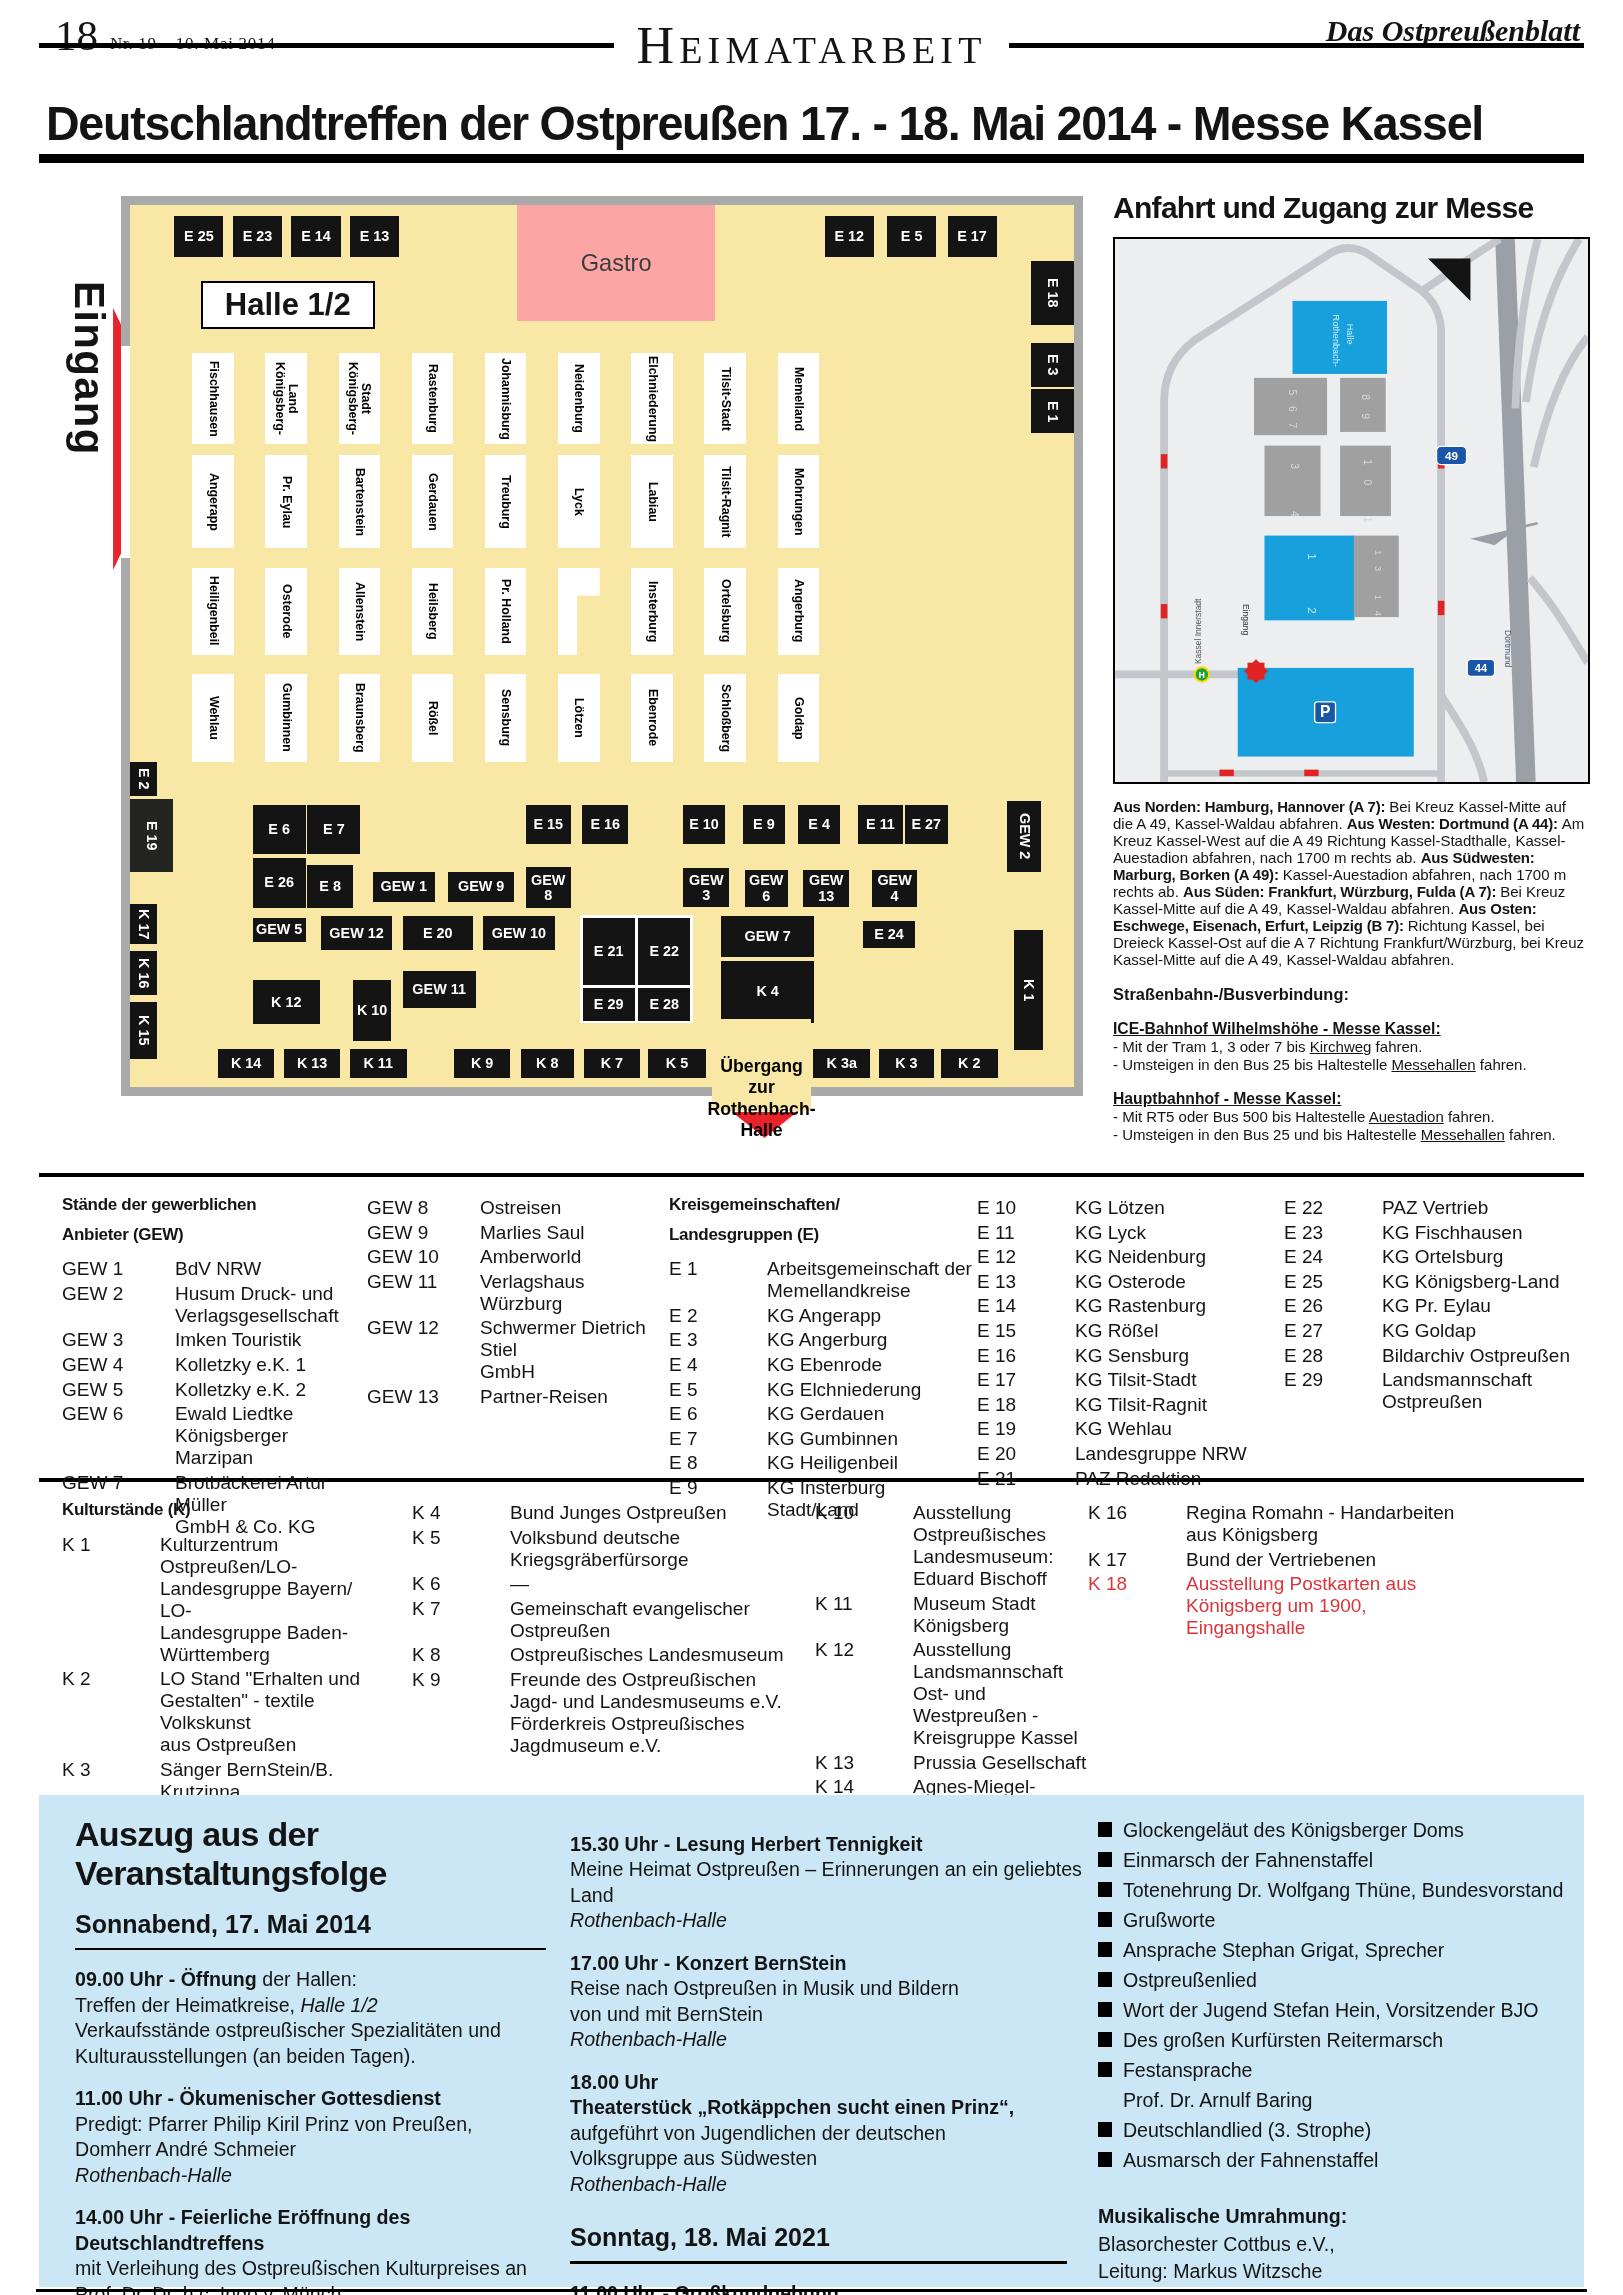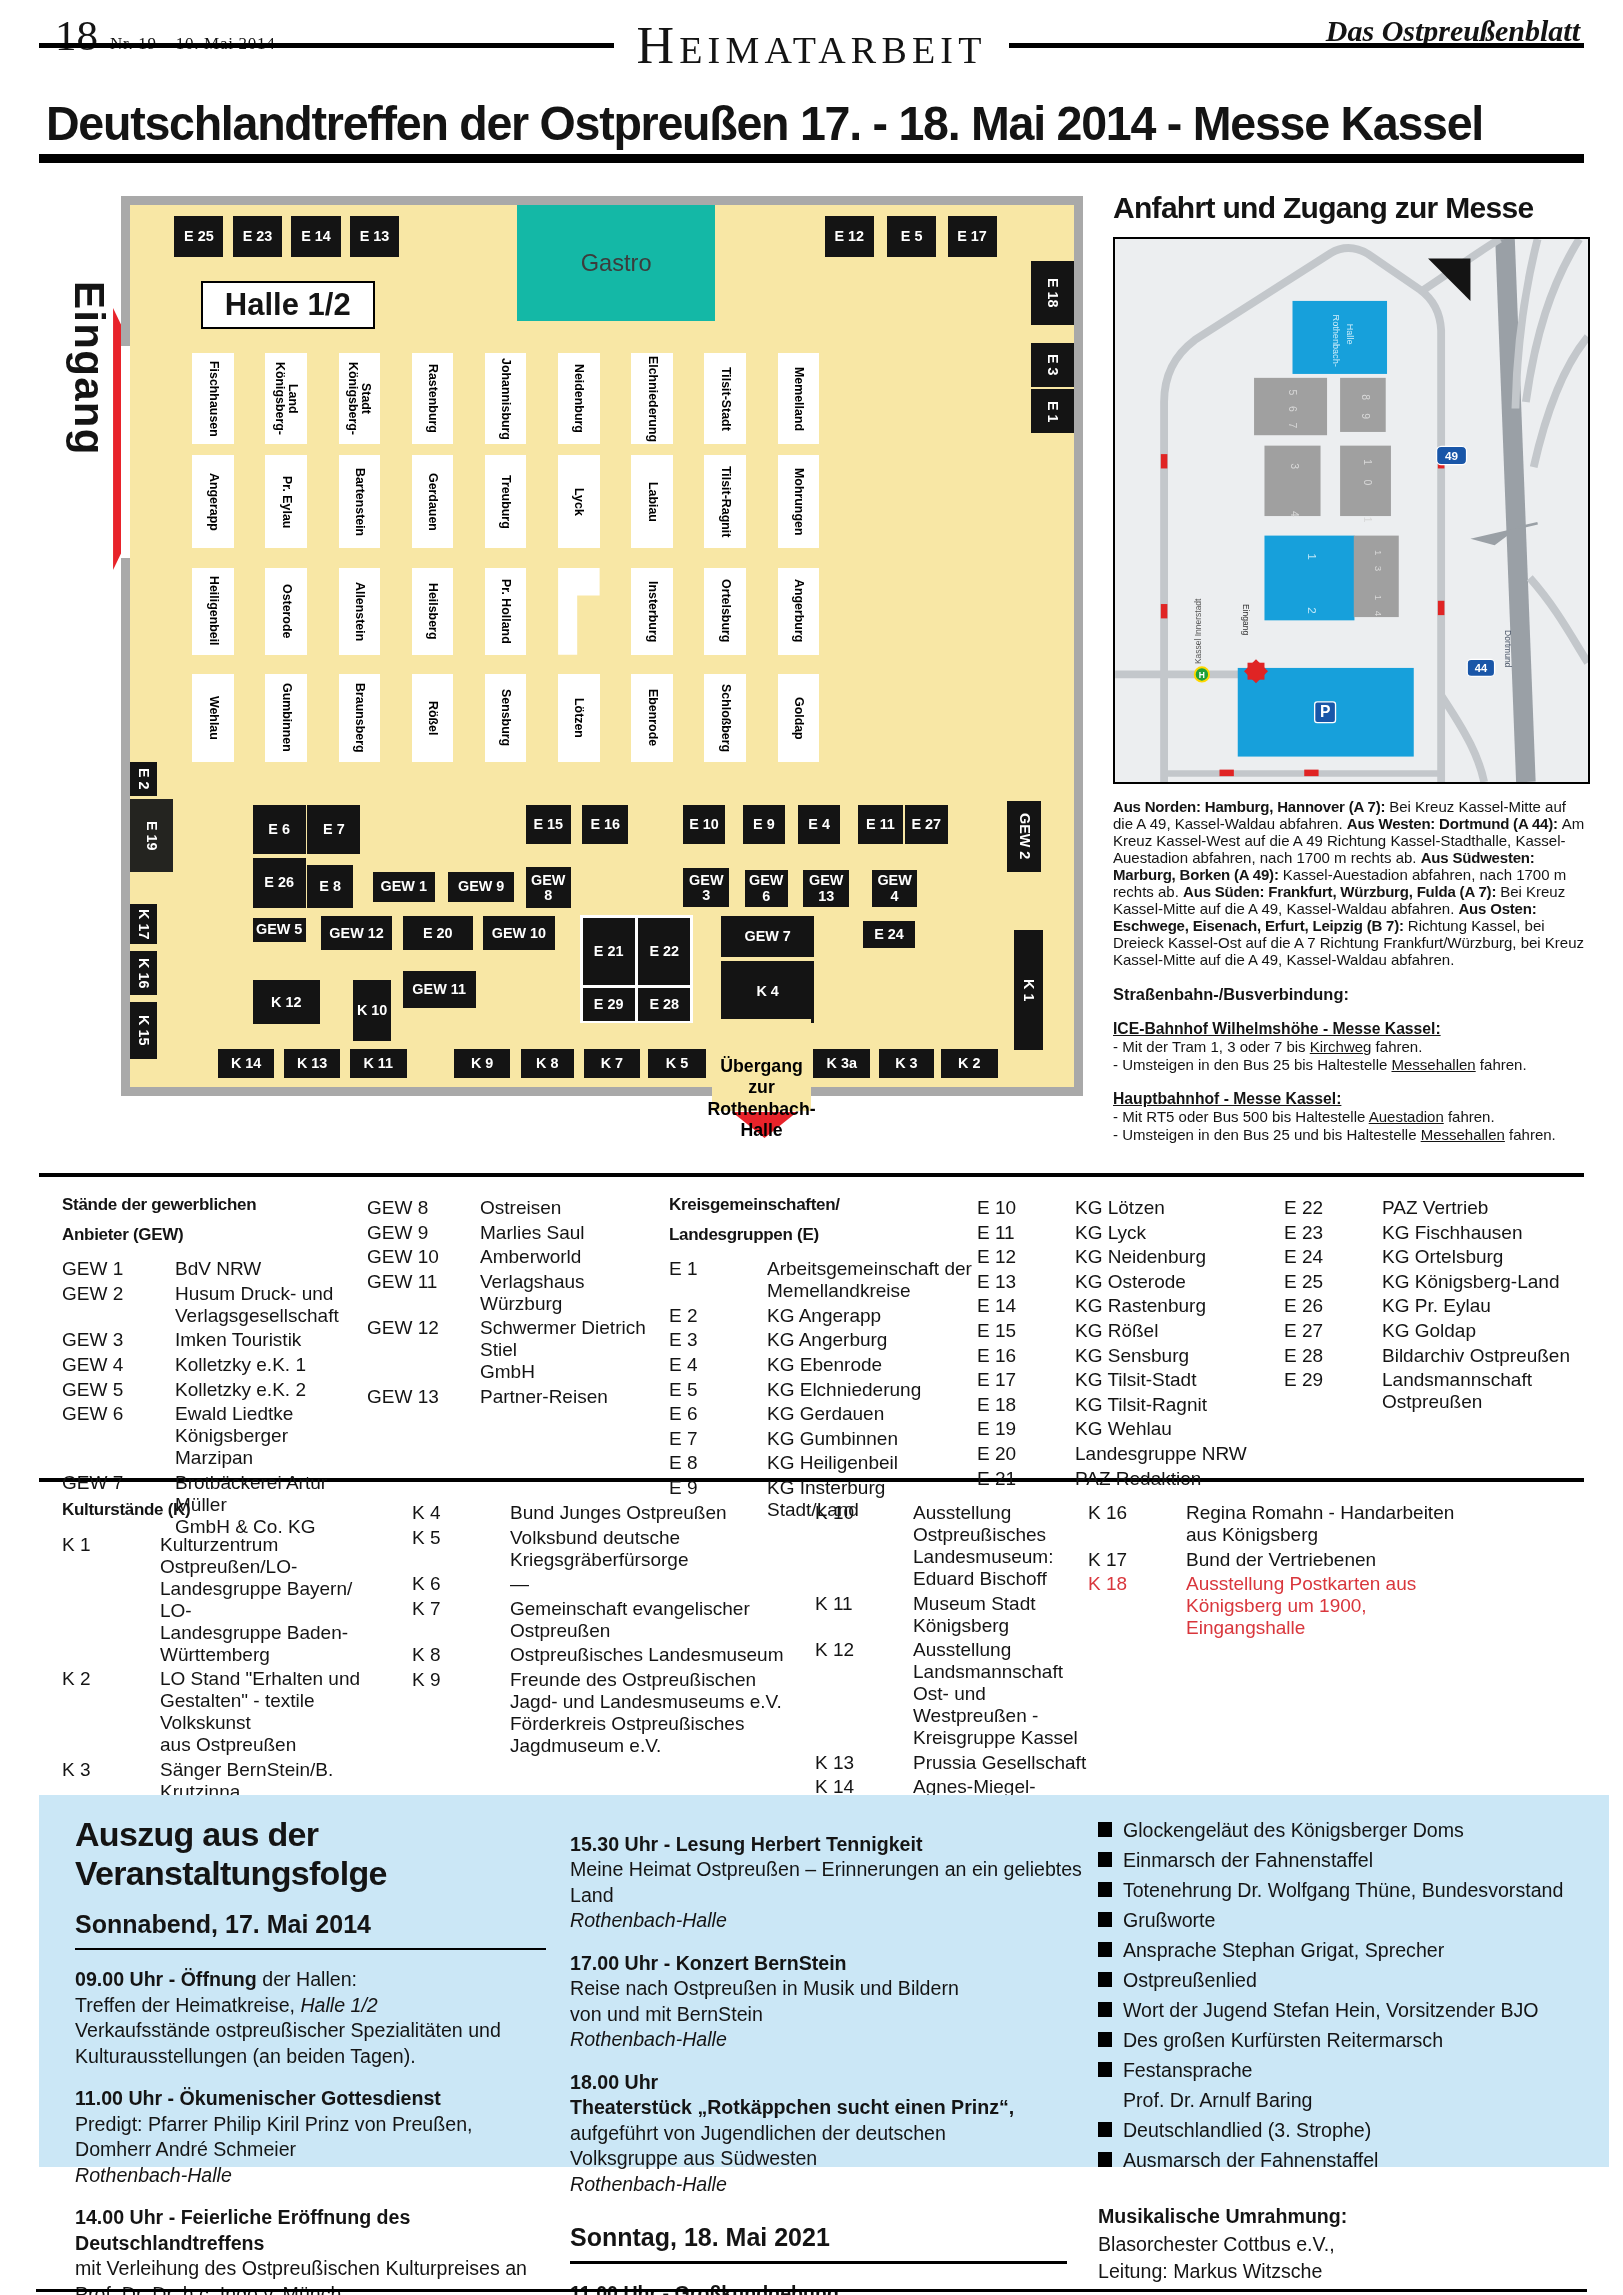--- a/index.html
+++ b/index.html
@@ -26,21 +26,21 @@
   .plan-inner{position:absolute;inset:0;}
   .booth{position:absolute;background:#141414;color:#fff;display:flex;align-items:center;
          justify-content:center;font-weight:bold;font-size:14.4px;text-align:center;line-height:1.05;}
   .booth.dark{background:#242420;}
   .vtext{writing-mode:vertical-lr;}
   .namebox{position:absolute;background:#fff;color:#000;display:flex;align-items:center;
            justify-content:center;font-weight:bold;font-size:12.4px;line-height:1.05;
            text-align:center;white-space:pre-line;}
   .lshape{position:absolute;background:#fff;
           clip-path:polygon(0 0,100% 0,100% 32%,46% 32%,46% 100%,0 100%);}
-  .gastro{position:absolute;background:#14b8a6;color:#3c3c3c;display:flex;align-items:center;
+  .gastro{position:absolute;background:#fca5a5;color:#3c3c3c;display:flex;align-items:center;
           justify-content:center;font-size:23.6px;}
   .hallbox{position:absolute;background:#fff;border:2.6px solid #000;display:flex;
            align-items:center;justify-content:center;font-weight:bold;font-size:31px;}
   .notch{position:absolute;background:#fff;}
   .passage{position:absolute;background:#f8e7a5;color:#000;font-weight:bold;font-size:17.7px;
            line-height:1.2;text-align:center;white-space:pre-line;display:flex;
            align-items:flex-start;justify-content:center;padding-top:37px;box-sizing:border-box;
            z-index:5;}
   .entrance-label{font-weight:bold;font-size:42px;letter-spacing:1.3px;}
 
@@ -607,21 +607,21 @@
         </div>
         <div class="item red">
           <span class="code">K 18</span>
           <span class="nm">Ausstellung Postkarten aus
 Königsberg um 1900,
 Eingangshalle</span>
         </div>
       </div>
   </div>
 
-  <div class="abs program" style="left:39px;top:1795px;width:1545px;height:372px;padding-left:25px;">
+  <div class="abs program" style="left:39px;top:1795px;width:1545px;height:492px;">
     <div class="abs" style="left:36px;top:19.6px;width:484px;">
       <div class="prog-title">Auszug aus der Veranstaltungsfolge</div>
       <div class="prog-day">Sonnabend, 17. Mai 2014</div>
       <div class="prog-rule" style="width:471px;"></div>
       <div>
           <div class="entry">
             <div class="line"><b>09.00 Uhr - Öffnung</b><span> der Hallen:</span></div>
             <div class="line"><span>Treffen der Heimatkreise, </span><i>Halle 1/2</i></div>
             <div class="line"><span>Verkaufsstände ostpreußischer Spezialitäten und</span></div>
             <div class="line"><span>Kulturausstellungen (an beiden Tagen).</span></div>

